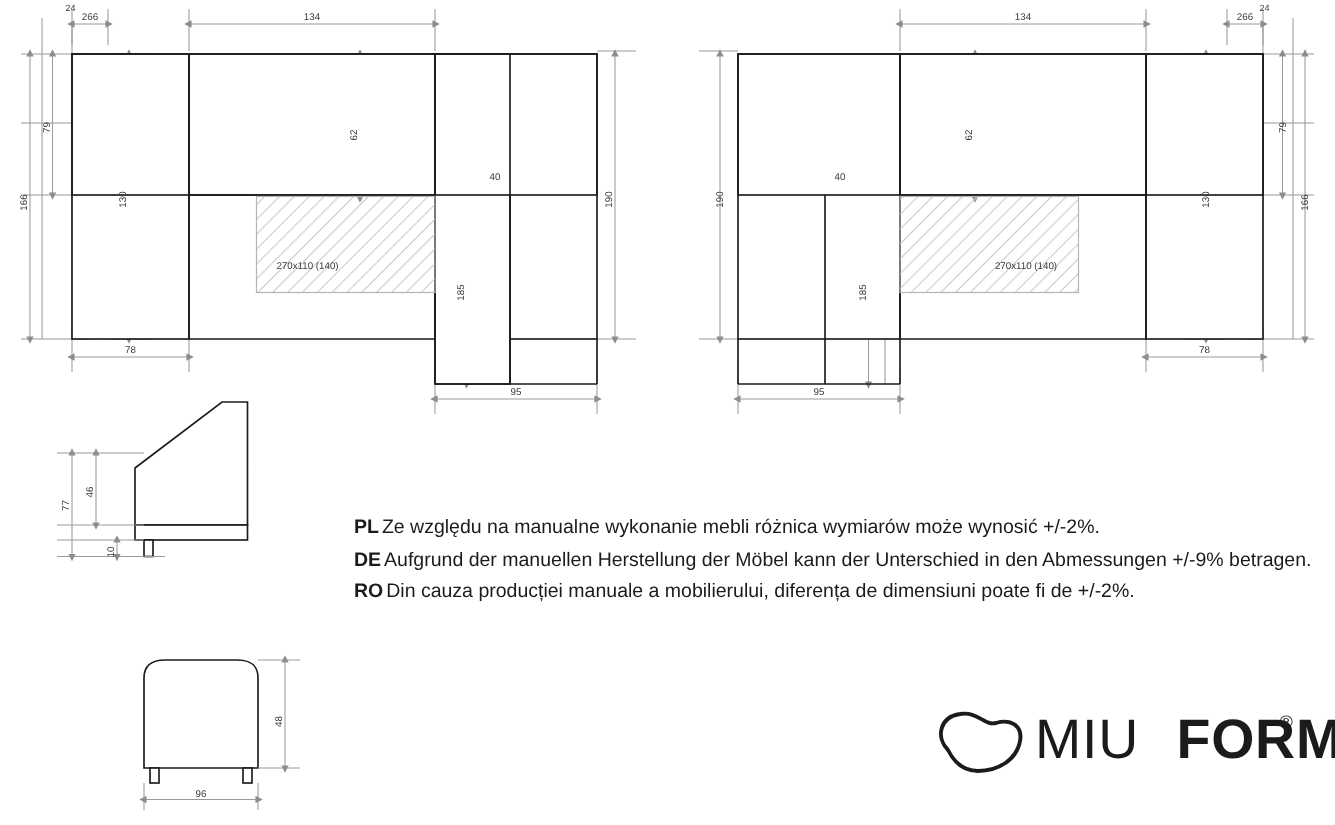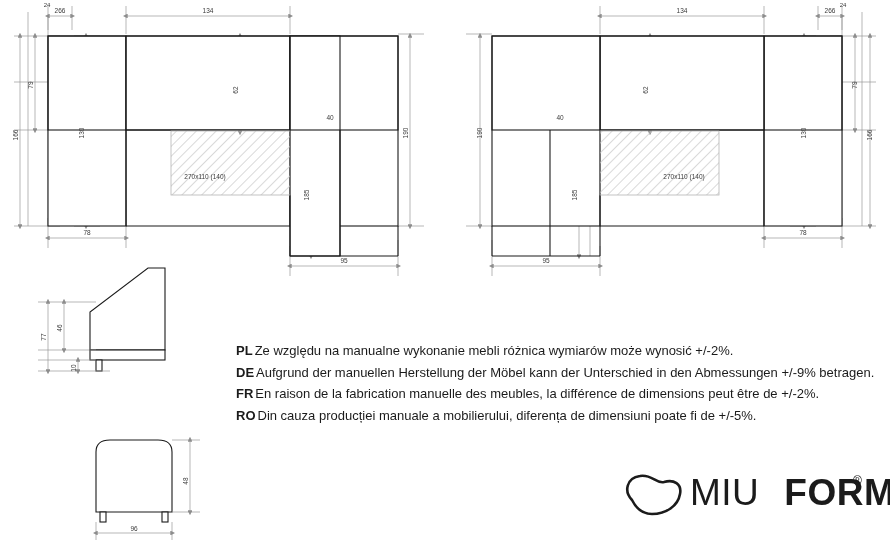--- a/index.html
+++ b/index.html
@@ -277,24 +277,21 @@
   </svg>
 
   <div class="notes">
     <div class="note-line">
       <span class="note-lang">PL</span><span>Ze względu na manualne wykonanie mebli różnica wymiarów może wynosić +/-2%.</span>
     </div>
     <div class="note-line">
       <span class="note-lang">DE</span><span>Aufgrund der manuellen Herstellung der Möbel kann der Unterschied in den Abmessungen +/-9% betragen.</span>
     </div>
     <div class="note-line">
-      <span class="note-lang">FR</span><span>En raison de la fabrication manuelle des meubles, la différence de dimensions peut être de +/-2%.</span>
-    </div>
-    <div class="note-line">
-      <span class="note-lang">RO</span><span>Din cauza producției manuale a mobilierului, diferența de dimensiuni poate fi de +/-5%.</span>
+      <span class="note-lang">RO</span><span>Din cauza producției manuale a mobilierului, diferența de dimensiuni poate fi de +/-2%.</span>
     </div>
   </div>
 
   <div class="logo">
     <svg width="70" height="56" viewBox="0 0 70 56">
       <path d="M12,30 C4,22 6,8 20,6 C32,4 36,14 44,12 C54,9 62,14 60,24 C58,36 46,44 32,44 C22,44 16,38 12,30 Z" fill="none" stroke="#1b1b1b" stroke-width="2.6" stroke-linejoin="round"></path>
     </svg>
     <div class="logo-text">
       <span class="thin">MIU</span><span class="bold">FORM</span>
     </div>

